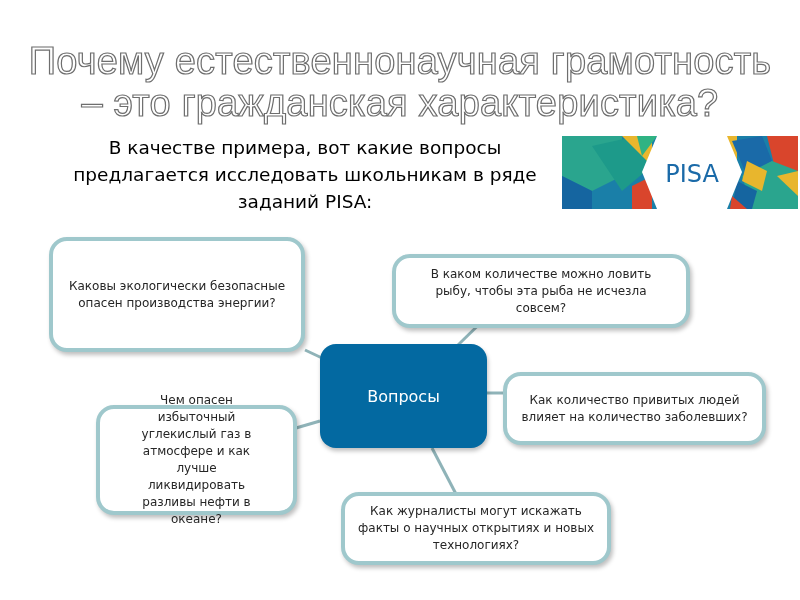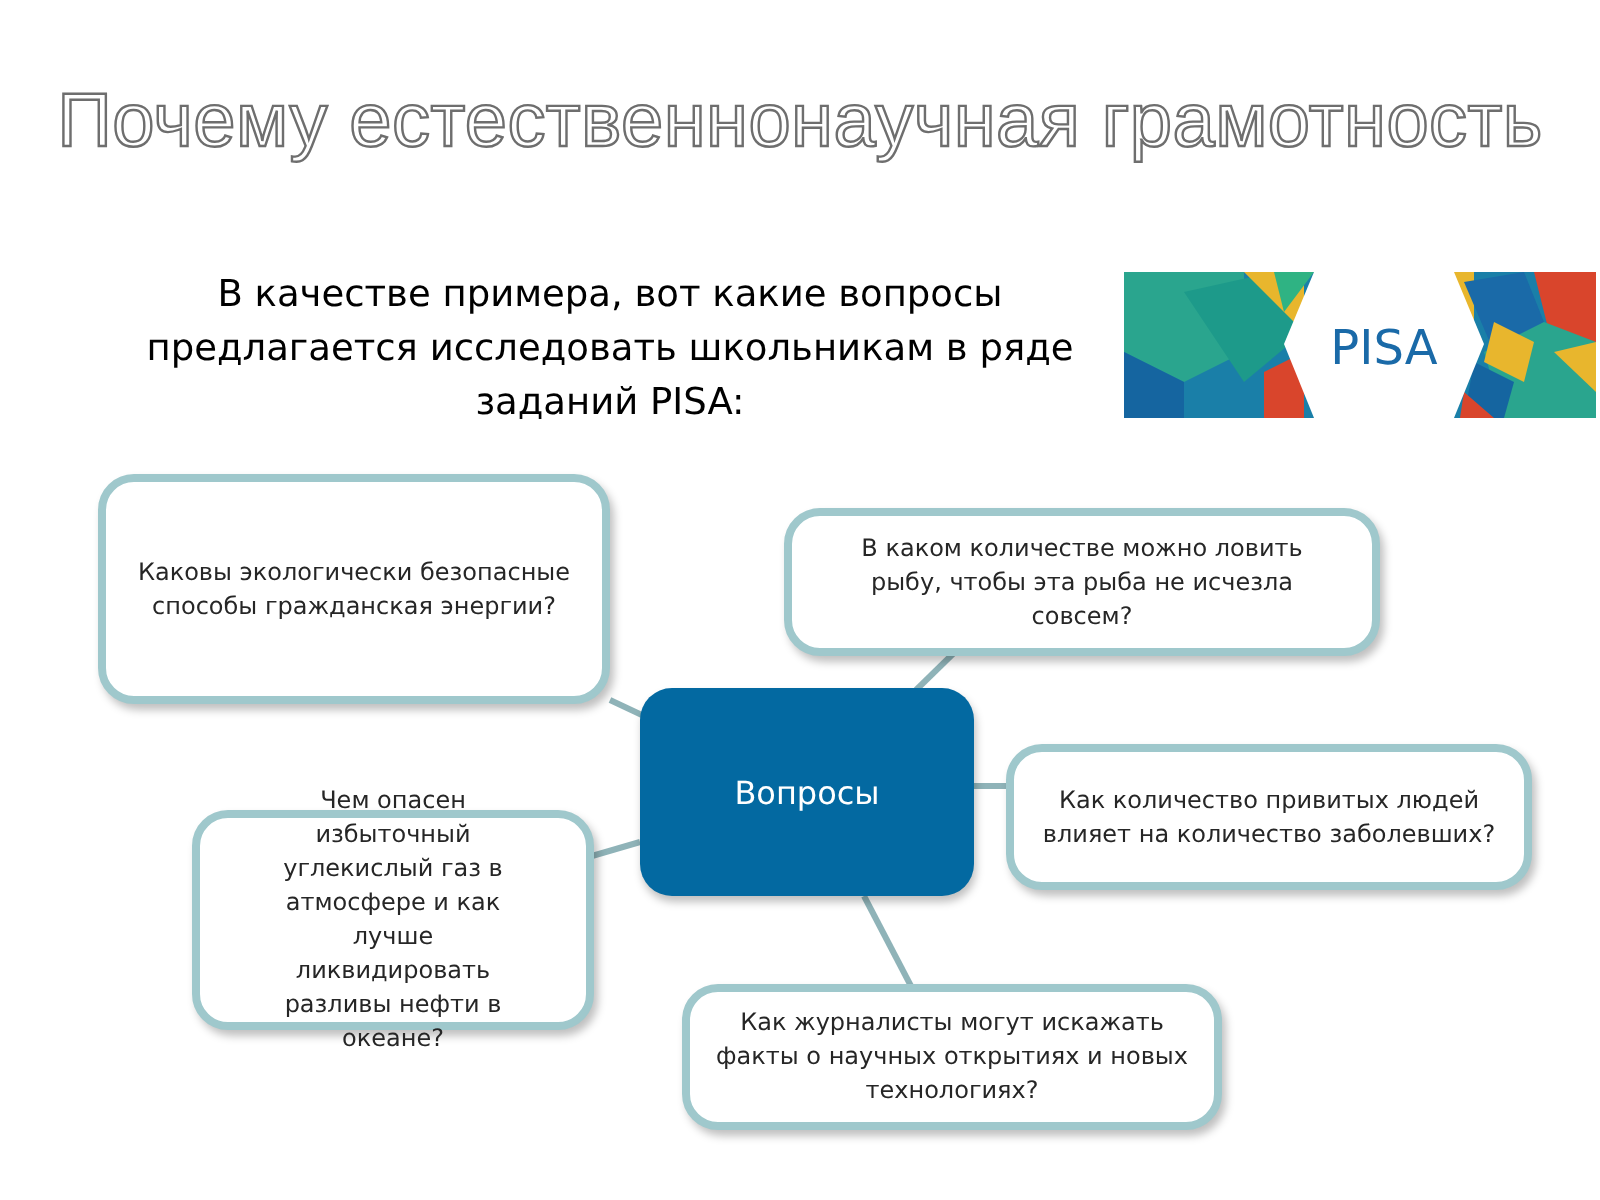--- a/index.html
+++ b/index.html
@@ -20,20 +20,21 @@
             background:#0369a1; border-radius:16px; box-shadow:1px 3px 4px rgba(0,0,0,0.25);
             display:flex; align-items:center; justify-content:center;
             font-family:"DejaVu Sans", sans-serif; font-size:16px; color:#ffffff; }
   svg.lines { position:absolute; left:0; top:0; }
 </style>
 </head>
 <body>
 
 <div class="title">
   <div>Почему естественнонаучная грамотность</div>
+  <div>– это гражданская характеристика?</div>
 </div>
 
 <div class="subtitle">
   <div>В качестве примера, вот какие вопросы</div>
   <div>предлагается исследовать школьникам в ряде</div>
   <div>заданий PISA:</div>
 </div>
 
 <div class="logo">
   <svg width="236" height="73" viewBox="0 0 236 73">
@@ -59,21 +60,21 @@
 
 <svg class="lines" width="800" height="600">
   <line x1="305" y1="350" x2="322" y2="358" stroke="#8fb3b8" stroke-width="3"></line>
   <line x1="502" y1="302" x2="458" y2="345" stroke="#8fb3b8" stroke-width="3"></line>
   <line x1="487" y1="393" x2="505" y2="393" stroke="#8fb3b8" stroke-width="3"></line>
   <line x1="296" y1="428" x2="320" y2="421" stroke="#8fb3b8" stroke-width="3"></line>
   <line x1="432" y1="448" x2="456" y2="494" stroke="#8fb3b8" stroke-width="3"></line>
 </svg>
 
 <div class="node" style="left:49px;top:237px;width:256px;height:115px;">
-  <span>Каковы экологически безопасные способы гражданская энергии?</span>
+  <span>Каковы экологически безопасные опасен производства энергии?</span>
 </div>
 
 <div class="node" style="left:392px;top:228px;width:298px;height:74px;padding:4px 18px;margin-top:26px;">
   <span>В каком количестве можно ловить рыбу, чтобы эта рыба не исчезла совсем?</span>
 </div>
 
 <div class="node" style="left:503px;top:355px;width:263px;height:73px;padding:4px 14px;margin-top:17px;">
   <span>Как количество привитых людей влияет на количество заболевших?</span>
 </div>
 

